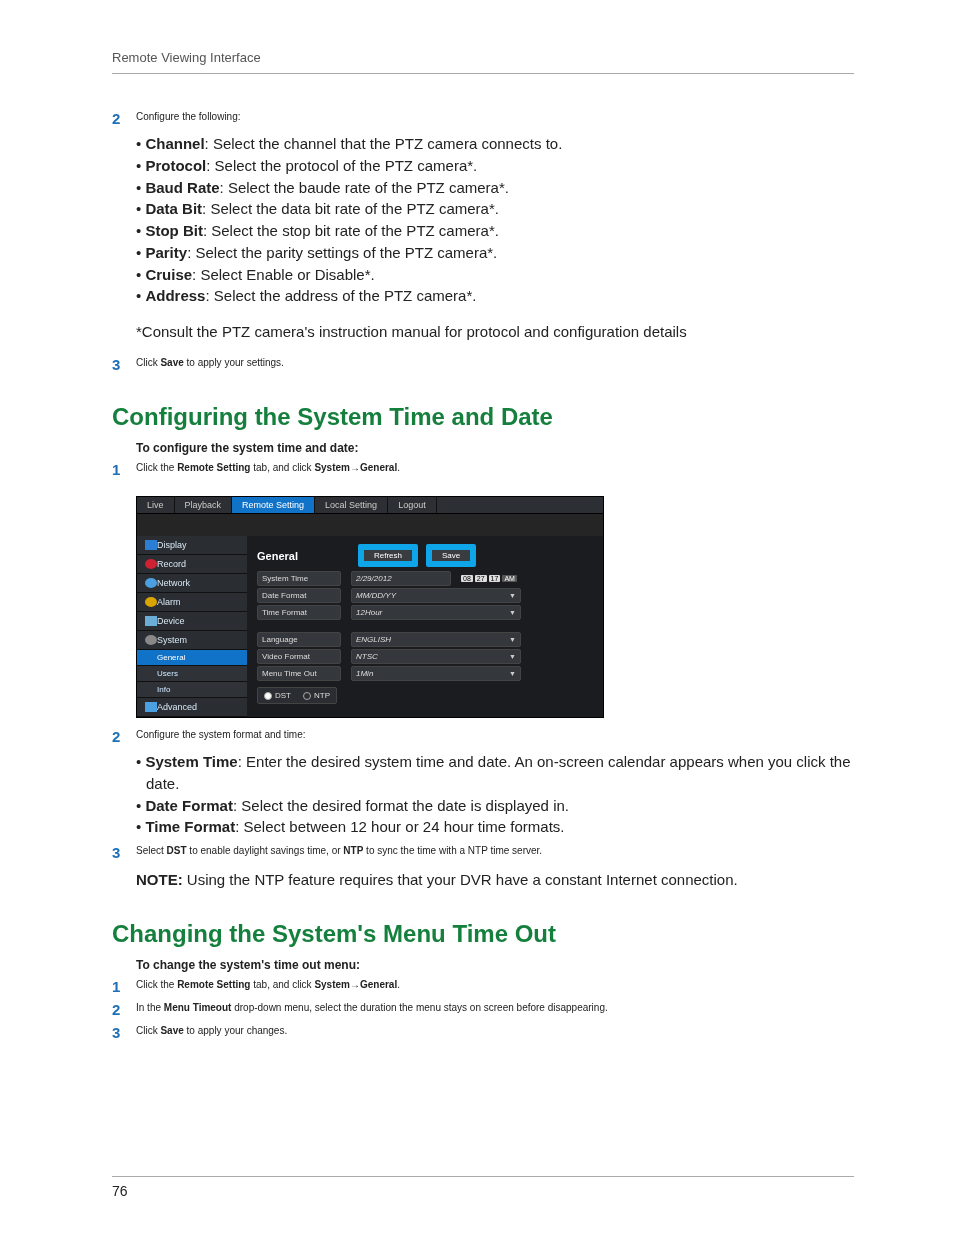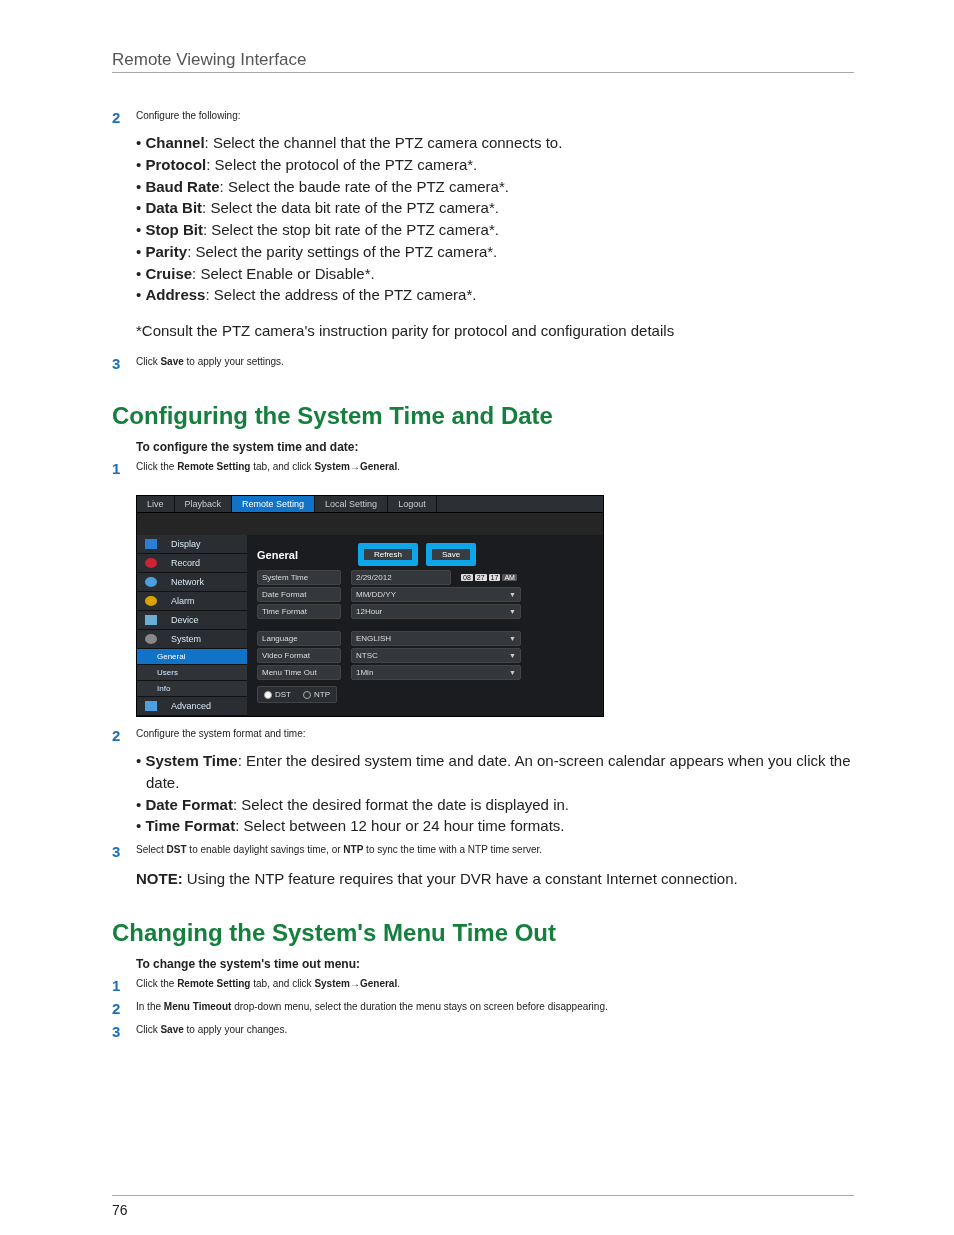--- a/index.html
+++ b/index.html
@@ -11,23 +11,23 @@
   }
   .page {
     width: 954px;
     min-height: 1235px;
     margin: 0 auto;
     padding: 50px 100px 30px 112px;
     box-sizing: border-box;
     position: relative;
   }
   .running-head {
-    font-size: 17px;
+    font-size: 13px;
     color: #555;
-    padding-bottom: 2px;
+    padding-bottom: 8px;
     border-bottom: 1px solid #aaa;
     margin-bottom: 36px;
   }
   .num-step {
     display: flex;
     align-items: flex-start;
     margin: 6px 0 6px 0;
   }
   .num-step .num {
     width: 24px;
@@ -68,21 +68,21 @@
   }
   .subhead {
     font-weight: bold;
     font-size: 12px;
     margin: 8px 0 2px 24px;
   }
   b { font-weight: bold; }
   .note-line { margin-left: 24px; font-size: 15px; line-height:1.4; margin-top:8px; margin-bottom:8px;}
   .footer {
     position: absolute;
-    bottom: 17px;
+    bottom: 36px;
     left: 112px;
     right: 100px;
     border-top: 1px solid #aaa;
     padding-top: 6px;
     font-size: 14px;
   }
   
   .ui-screenshot {
     width: 466px;
     margin: 18px 0 10px 24px;
@@ -102,21 +102,21 @@
     font-size:9px;
     color:#ccc;
     border-right:1px solid #111;
     text-align:center;
   }
   .ui-tab.active { background:#1173c7; color:#fff; }
   .ui-spacer { height:22px; background:#252525; }
   .ui-main { display:flex; }
   .ui-sidebar { width:110px; background:#2a2d31; }
   .ui-side-item {
-    display:flex; align-items:flex-start; gap:14px;
+    display:flex; align-items:flex-start; gap:0;
     padding:4px 8px; border-bottom:1px solid #111;
     font-size:9px; color:#d8e8f5;
   }
   .ui-side-sub {
     padding:3px 8px 3px 20px; font-size:8px; color:#cfe7ff;
     background:#2f3337; border-bottom:1px solid #111;
   }
   .ui-side-sub.active { background:#1173c7; color:#fff; }
   .icon-box { width:12px; height:10px; display:inline-block; }
   .ui-content { flex:1; padding:8px 10px; }
@@ -127,21 +127,21 @@
     border:6px solid #0ea5e9; border-radius:2px; color:#fff;
   }
   .ui-row { display:flex; align-items:center; gap:10px; margin:2px 0; }
   .ui-label {
     width:74px; font-size:8px; background:#34373b;
     padding:2px 4px; border:1px solid #444; border-radius:2px;
   }
   .ui-field {
     width:160px; font-size:8px; background:#34373b;
     padding:2px 4px; border:1px solid #444; border-radius:2px;
-    display:flex; justify-content:space-between; align-items:center;
+    display:flex; justify-content:space-between; align-items:center;font-style:italic;
   }
   .ui-field .caret { font-size:7px; color:#ccc; }
   .ui-radio-row {
     display:flex; gap:12px; background:#2a2d31;
     padding:3px 6px; margin-top:6px; font-size:8px;
     border:1px solid #444; border-radius:2px; width:fit-content;
   }
   .ui-radio { display:flex; align-items:center; gap:3px; }
   .ui-radio .dot { width:6px; height:6px; border-radius:50%; border:1px solid #aaa; display:inline-block; }
   .ui-radio.sel .dot { background:#fff; }
@@ -161,21 +161,21 @@
   <ul class="bullets">
     <li><b>Channel</b><span>: Select the channel that the PTZ camera connects to.</span></li>
     <li><b>Protocol</b><span>: Select the protocol of the PTZ camera*.</span></li>
     <li><b>Baud Rate</b><span>: Select the baude rate of the PTZ camera*.</span></li>
     <li><b>Data Bit</b><span>: Select the data bit rate of the PTZ camera*.</span></li>
     <li><b>Stop Bit</b><span>: Select the stop bit rate of the PTZ camera*.</span></li>
     <li><b>Parity</b><span>: Select the parity settings of the PTZ camera*.</span></li>
     <li><b>Cruise</b><span>: Select Enable or Disable*.</span></li>
     <li><b>Address</b><span>: Select the address of the PTZ camera*.</span></li>
   </ul>
-  <div class="para">*Consult the PTZ camera's instruction parity for protocol and configuration details</div>
+  <div class="para">*Consult the PTZ camera's instruction manual for protocol and configuration details</div>
 
   <div class="num-step">
     <div class="num">3</div>
     <div class="body">
       <span>Click </span><b>Save</b><span> to apply your settings.</span>
     </div>
   </div>
 
   <h2 class="section">Configuring the System Time and Date</h2>
   <div class="subhead">To configure the system time and date:</div>

